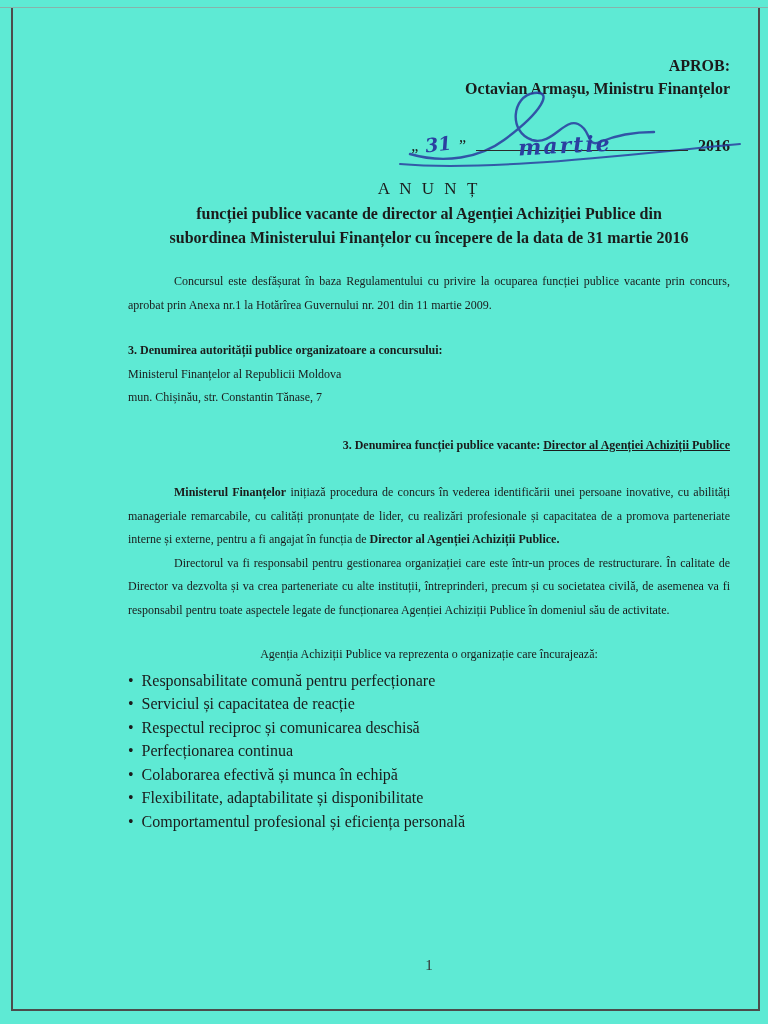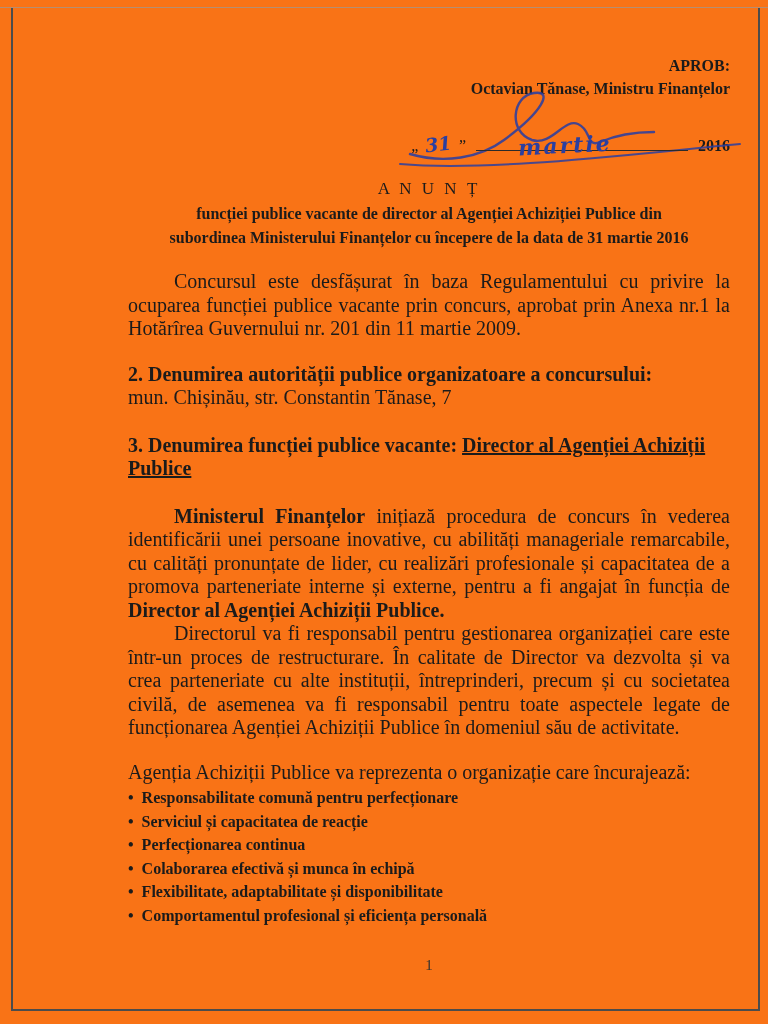--- a/index.html
+++ b/index.html
@@ -1,17 +1,17 @@
 <!DOCTYPE html>
 <html><head>
 <meta charset="utf-8">
 <style>
   html,body{margin:0;padding:0;background:#ffffff;}
   .page{
-    position:relative;width:768px;height:1024px;background:#f97316;
+    position:relative;width:768px;height:1024px;background:#5eead4;
     font-family:"Liberation Serif","DejaVu Serif",serif;color:#1b1b1b;overflow:hidden;
   }
   
   .scan-top{position:absolute;left:0;right:0;top:7px;height:1px;background:#9a9a9a;opacity:.7;}
   .scan-left{position:absolute;left:11px;top:8px;bottom:13px;width:2px;background:#4c4c4c;}
   .scan-right{position:absolute;right:8px;top:8px;bottom:13px;width:2px;background:#4c4c4c;}
   .scan-bottom{position:absolute;left:11px;right:8px;bottom:13px;height:2px;background:#4c4c4c;}
 
   .content{position:absolute;left:128px;right:38px;top:54px;}
 
@@ -26,49 +26,49 @@
   .blank{display:inline-block;width:212px;height:20px;border-bottom:1.6px solid #2b2b2b;position:relative;margin:0 2px 0 10px;}
   .hand-month{position:absolute;left:42px;bottom:-7px;font-size:22px;letter-spacing:2px;transform:rotate(-3deg);font-weight:bold;}
   .year{font-weight:bold;margin-left:8px;}
 
   .signature{position:absolute;top:34px;right:-14px;pointer-events:none;}
 
   .title{text-align:center;margin-top:14px;}
   .title-head{font-size:17px;font-weight:normal;letter-spacing:3px;line-height:26px;}
   .title-line{font-size:16px;font-weight:bold;line-height:23.5px;}
 
-  p{margin:0;font-size:20px;line-height:23.5px;text-align:justify;}
+  p{margin:0;font-size:12px;line-height:23.5px;text-align:justify;}
   .indent{text-indent:46px;}
   .mt{margin-top:21px;}
   .sec-h{font-weight:bold;margin-top:22px;text-align:left;}
   .sec-b{text-align:left;}
-  .sec3{margin-top:24px;text-align:left;}
+  .sec3{margin-top:24px;text-align:right;}
   .para1{margin-top:24px;}
 
-  .bullets-intro{margin-top:21px;text-align:left;}
-  ul.bullets{list-style:none;margin:2px 0 0;padding:0;font-weight:bold;}
+  .bullets-intro{margin-top:21px;text-align:center;}
+  ul.bullets{list-style:none;margin:2px 0 0;padding:0;}
   ul.bullets li{font-size:16px;line-height:23.5px;text-align:left;}
   .bullet-marker{margin-right:8px;}
 
   .pageno{position:absolute;bottom:50px;left:128px;right:38px;text-align:center;font-size:15px;color:#333;}
 </style>
 </head>
 <body>
 
 <div class="page">
   <div class="scan-top"></div>
   <div class="scan-left"></div>
   <div class="scan-right"></div>
   <div class="scan-bottom"></div>
 
   <div class="content">
 
     <div class="approval">
       <div>APROB:</div>
-      <div>Octavian Tănase, Ministru Finanțelor</div>
+      <div>Octavian Armașu, Ministru Finanțelor</div>
 
       <svg class="signature" width="352" height="92" viewBox="0 0 352 92">
         <path d="M 18 66 C 52 76, 88 70, 112 52 C 150 24, 162 2, 142 5 C 120 8, 116 44, 140 52
                  C 160 58, 172 30, 186 36 C 200 42, 194 60, 208 54 C 222 48, 240 44, 262 44" fill="none" stroke-width="2.4" stroke-linecap="round" opacity="0.88" stroke="#2b3fa0"></path>
         <path d="M 8 76 C 96 84, 240 66, 348 56" fill="none" stroke-width="2" stroke-linecap="round" opacity="0.85" stroke="#2b3fa0"></path>
       </svg>
 
       <div class="date-row">
         <span class="q">„</span>
         <span class="hand hand-day">31</span>
@@ -81,39 +81,41 @@
     </div>
 
     <div class="title">
       <div class="title-head">A N U N Ț</div>
       <div class="title-line">funcției publice vacante de director al Agenției Achiziției Publice din</div>
       <div class="title-line">subordinea Ministerului Finanțelor cu începere de la data de 31 martie 2016</div>
     </div>
 
     <p class="indent mt">Concursul este desfășurat în baza Regulamentului cu privire la ocuparea funcției publice vacante prin concurs, aprobat prin Anexa nr.1 la Hotărîrea Guvernului nr. 201 din 11 martie 2009.</p>
 
-    <p class="sec-h">2. Denumirea autorității publice organizatoare a concursului:</p>
+    <p class="sec-h">3. Denumirea autorității publice organizatoare a concursului:</p>
+    <p class="sec-b">Ministerul Finanțelor al Republicii Moldova</p>
 
     <p class="sec-b">mun. Chișinău, str. Constantin Tănase, 7</p>
 
     <p class="sec3">
       <span class="b">3. Denumirea funcției publice vacante: </span>
       <span class="b u">Director al Agenției Achiziții Publice</span>
     </p>
 
     <p class="indent para1">
       <span class="b">Ministerul Finanțelor</span><span> inițiază procedura de concurs în vederea identificării unei persoane inovative, cu abilități manageriale remarcabile, cu calități pronunțate de lider, cu realizări profesionale și capacitatea de a promova parteneriate interne și externe, pentru a fi angajat în funcția de </span><span class="b">Director al Agenției Achiziții Publice.</span>
     </p>
 
     <p class="indent">Directorul va fi responsabil pentru gestionarea organizației care este într-un proces de restructurare. În calitate de Director va dezvolta și va crea parteneriate cu alte instituții, întreprinderi, precum și cu societatea civilă, de asemenea va fi responsabil pentru toate aspectele legate de funcționarea Agenției Achiziții Publice în domeniul său de activitate.</p>
 
     <p class="bullets-intro">Agenția Achiziții Publice va reprezenta o organizație care încurajează:</p>
     <ul class="bullets">
       <li><span class="bullet-marker">•</span><span>Responsabilitate comună pentru perfecționare</span></li>
       <li><span class="bullet-marker">•</span><span>Serviciul și capacitatea de reacție</span></li>
+      <li><span class="bullet-marker">•</span><span>Respectul reciproc și comunicarea deschisă</span></li>
       <li><span class="bullet-marker">•</span><span>Perfecționarea continua</span></li>
       <li><span class="bullet-marker">•</span><span>Colaborarea efectivă și munca în echipă</span></li>
       <li><span class="bullet-marker">•</span><span>Flexibilitate, adaptabilitate și disponibilitate</span></li>
       <li><span class="bullet-marker">•</span><span>Comportamentul profesional și eficiența personală</span></li>
     </ul>
   </div>
 
   <div class="pageno">1</div>
 </div>
 

